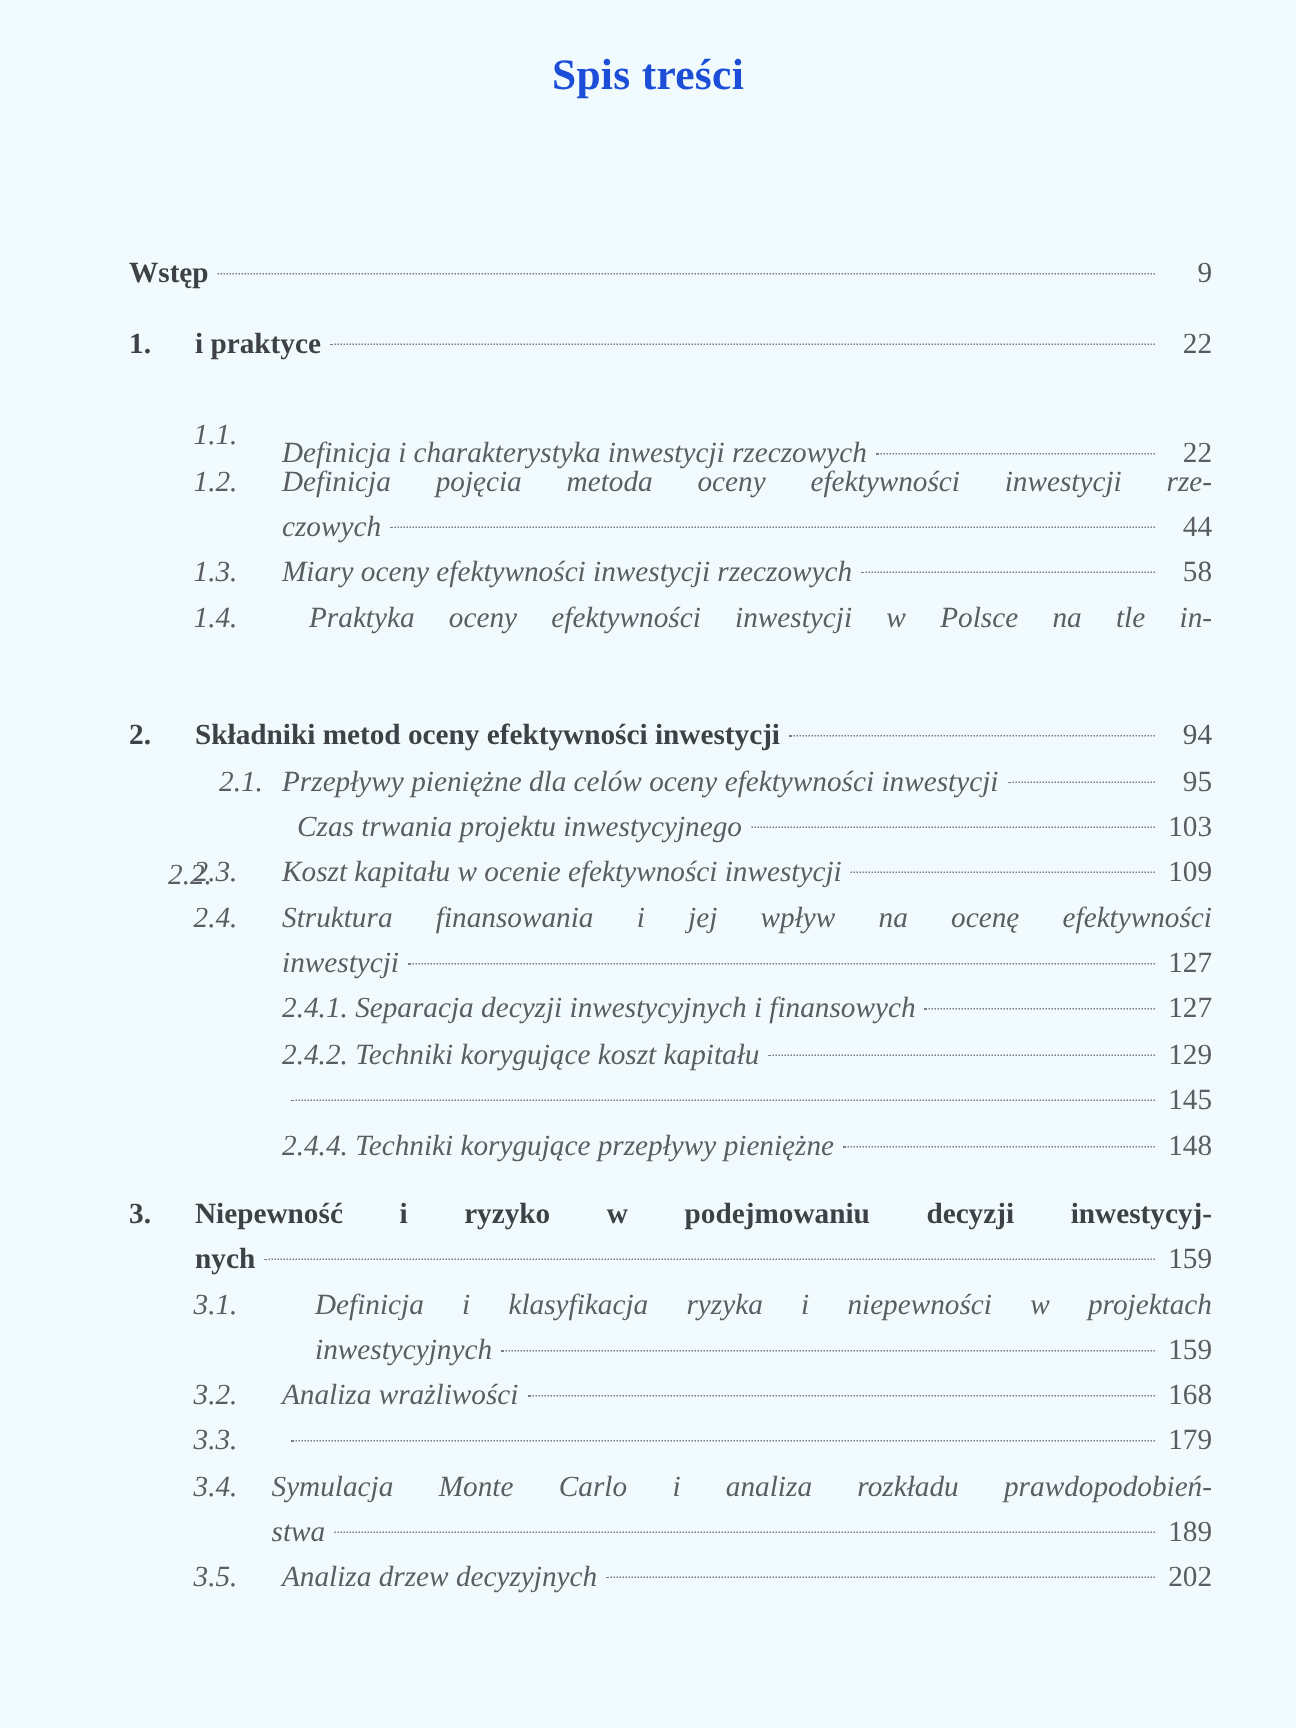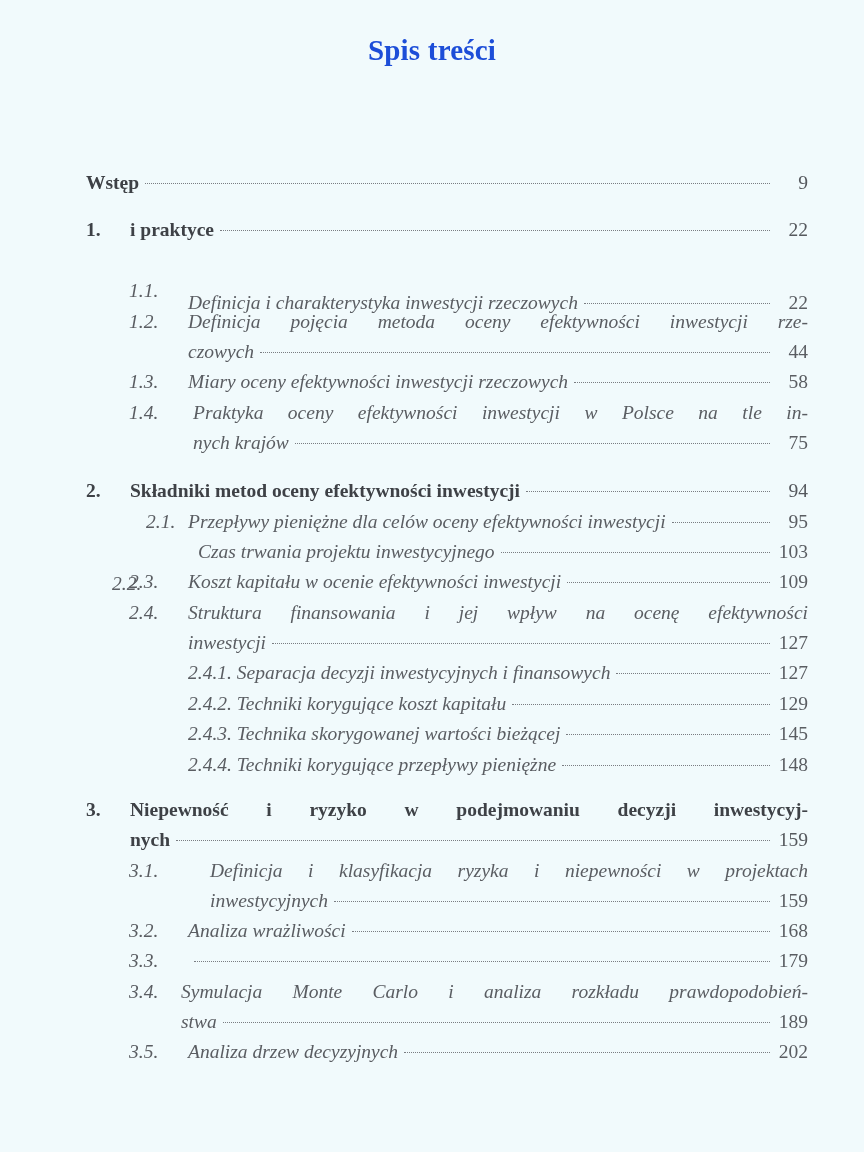--- a/index.html
+++ b/index.html
@@ -89,27 +89,22 @@
         <div class="text-block" style="left: 102px;">
           <div class="line">
             <span class="label">Miary oceny efektywności inwestycji rzeczowych</span>
             <span class="leader"></span>
             <span class="page-no">58</span>
           </div>
         </div>
       </div>
       <div class="entry section" style="top: 230px;">
         <span class="num" style="left: 43px;">1.4.</span>
-        <div class="text-block" style="left: 107px;">
+        <div class="text-block" style="left: 120px;">
           <div class="line justify"><span class="label">Praktyka oceny efektywności inwestycji w Polsce na tle in-</span></div>
-          <div class="line">
-            <span class="label">nych krajów</span>
-            <span class="leader"></span>
-            <span class="page-no">75</span>
-          </div>
         </div>
       </div>
       <div class="entry chapter" style="top: 308px;">
         <span class="num" style="left: 0px;">2.</span>
         <div class="text-block" style="left: 44px;">
           <div class="line">
             <span class="label">Składniki metod oceny efektywności inwestycji</span>
             <span class="leader"></span>
             <span class="page-no">94</span>
           </div>
@@ -170,21 +165,20 @@
           <div class="line">
             <span class="label">2.4.2. Techniki korygujące koszt kapitału</span>
             <span class="leader"></span>
             <span class="page-no">129</span>
           </div>
         </div>
       </div>
       <div class="entry section" style="top: 551px;">
         <div class="text-block" style="left: 102px;">
           <div class="line">
-            <span class="label">2.4.3. Technika skorygowanej wartości bieżącej</span>
             <span class="leader"></span>
             <span class="page-no">145</span>
           </div>
         </div>
       </div>
       <div class="entry section" style="top: 582px;">
         <div class="text-block" style="left: 102px;">
           <div class="line">
             <span class="label">2.4.4. Techniki korygujące przepływy pieniężne</span>
             <span class="leader"></span>

